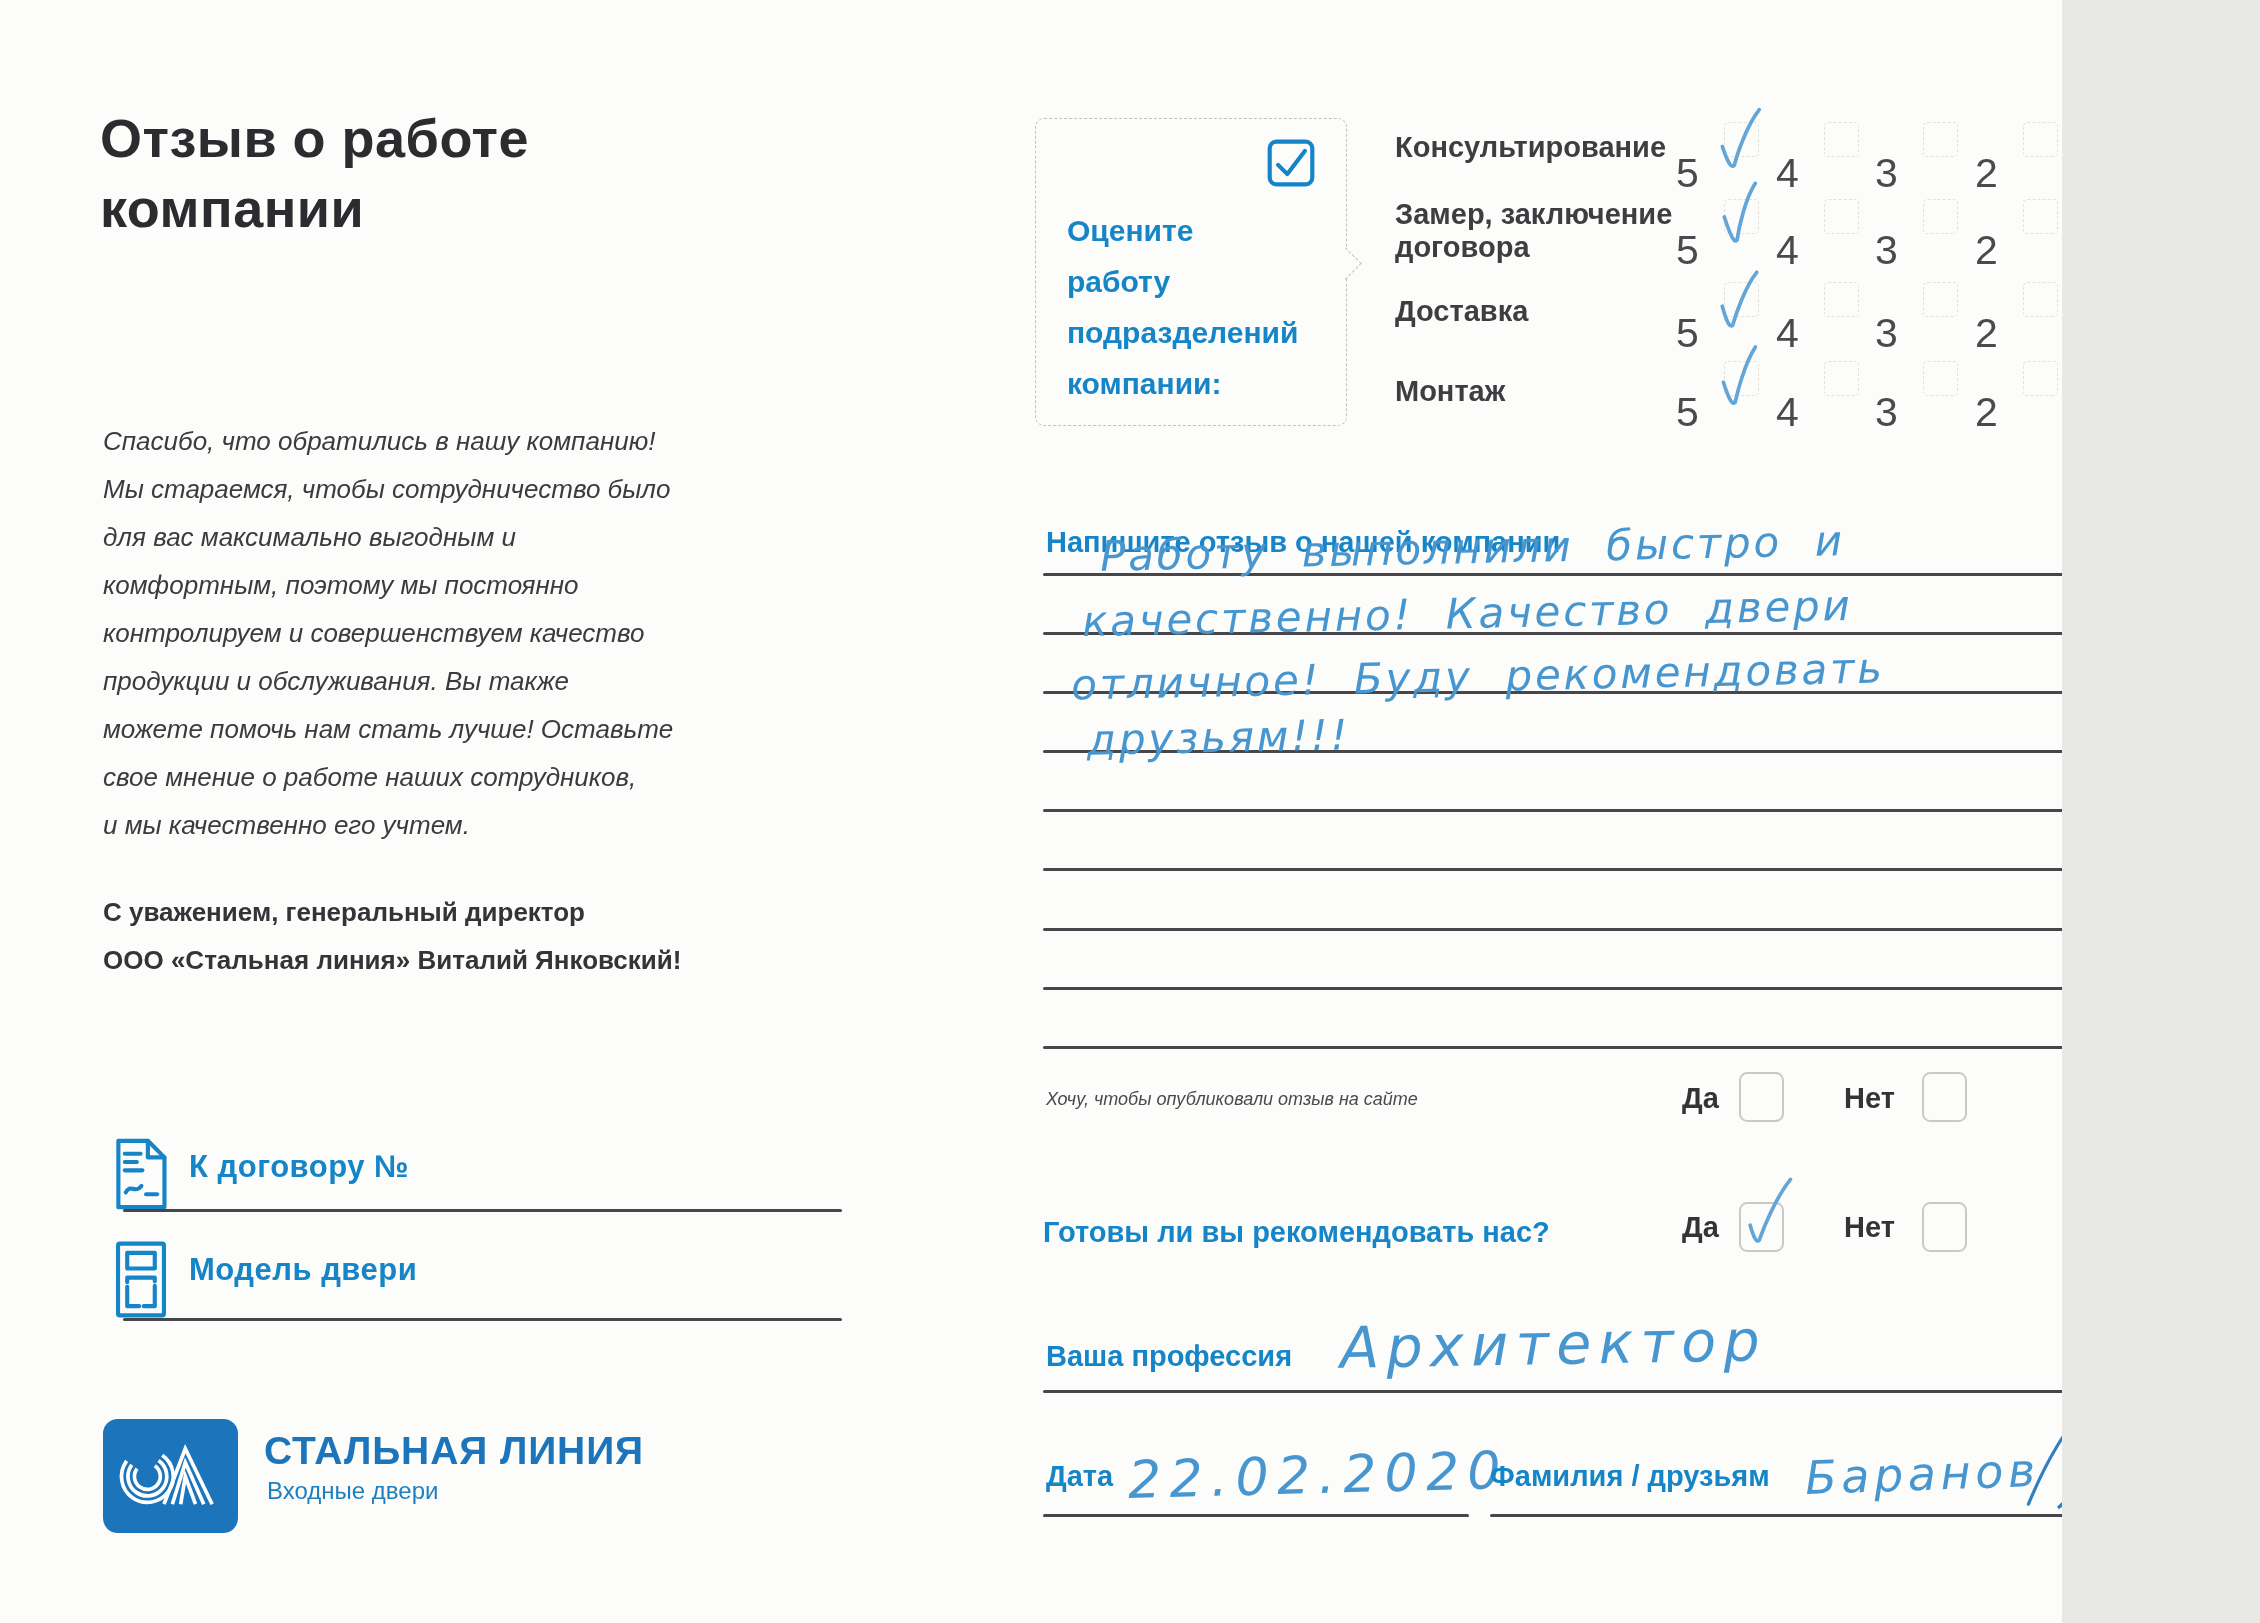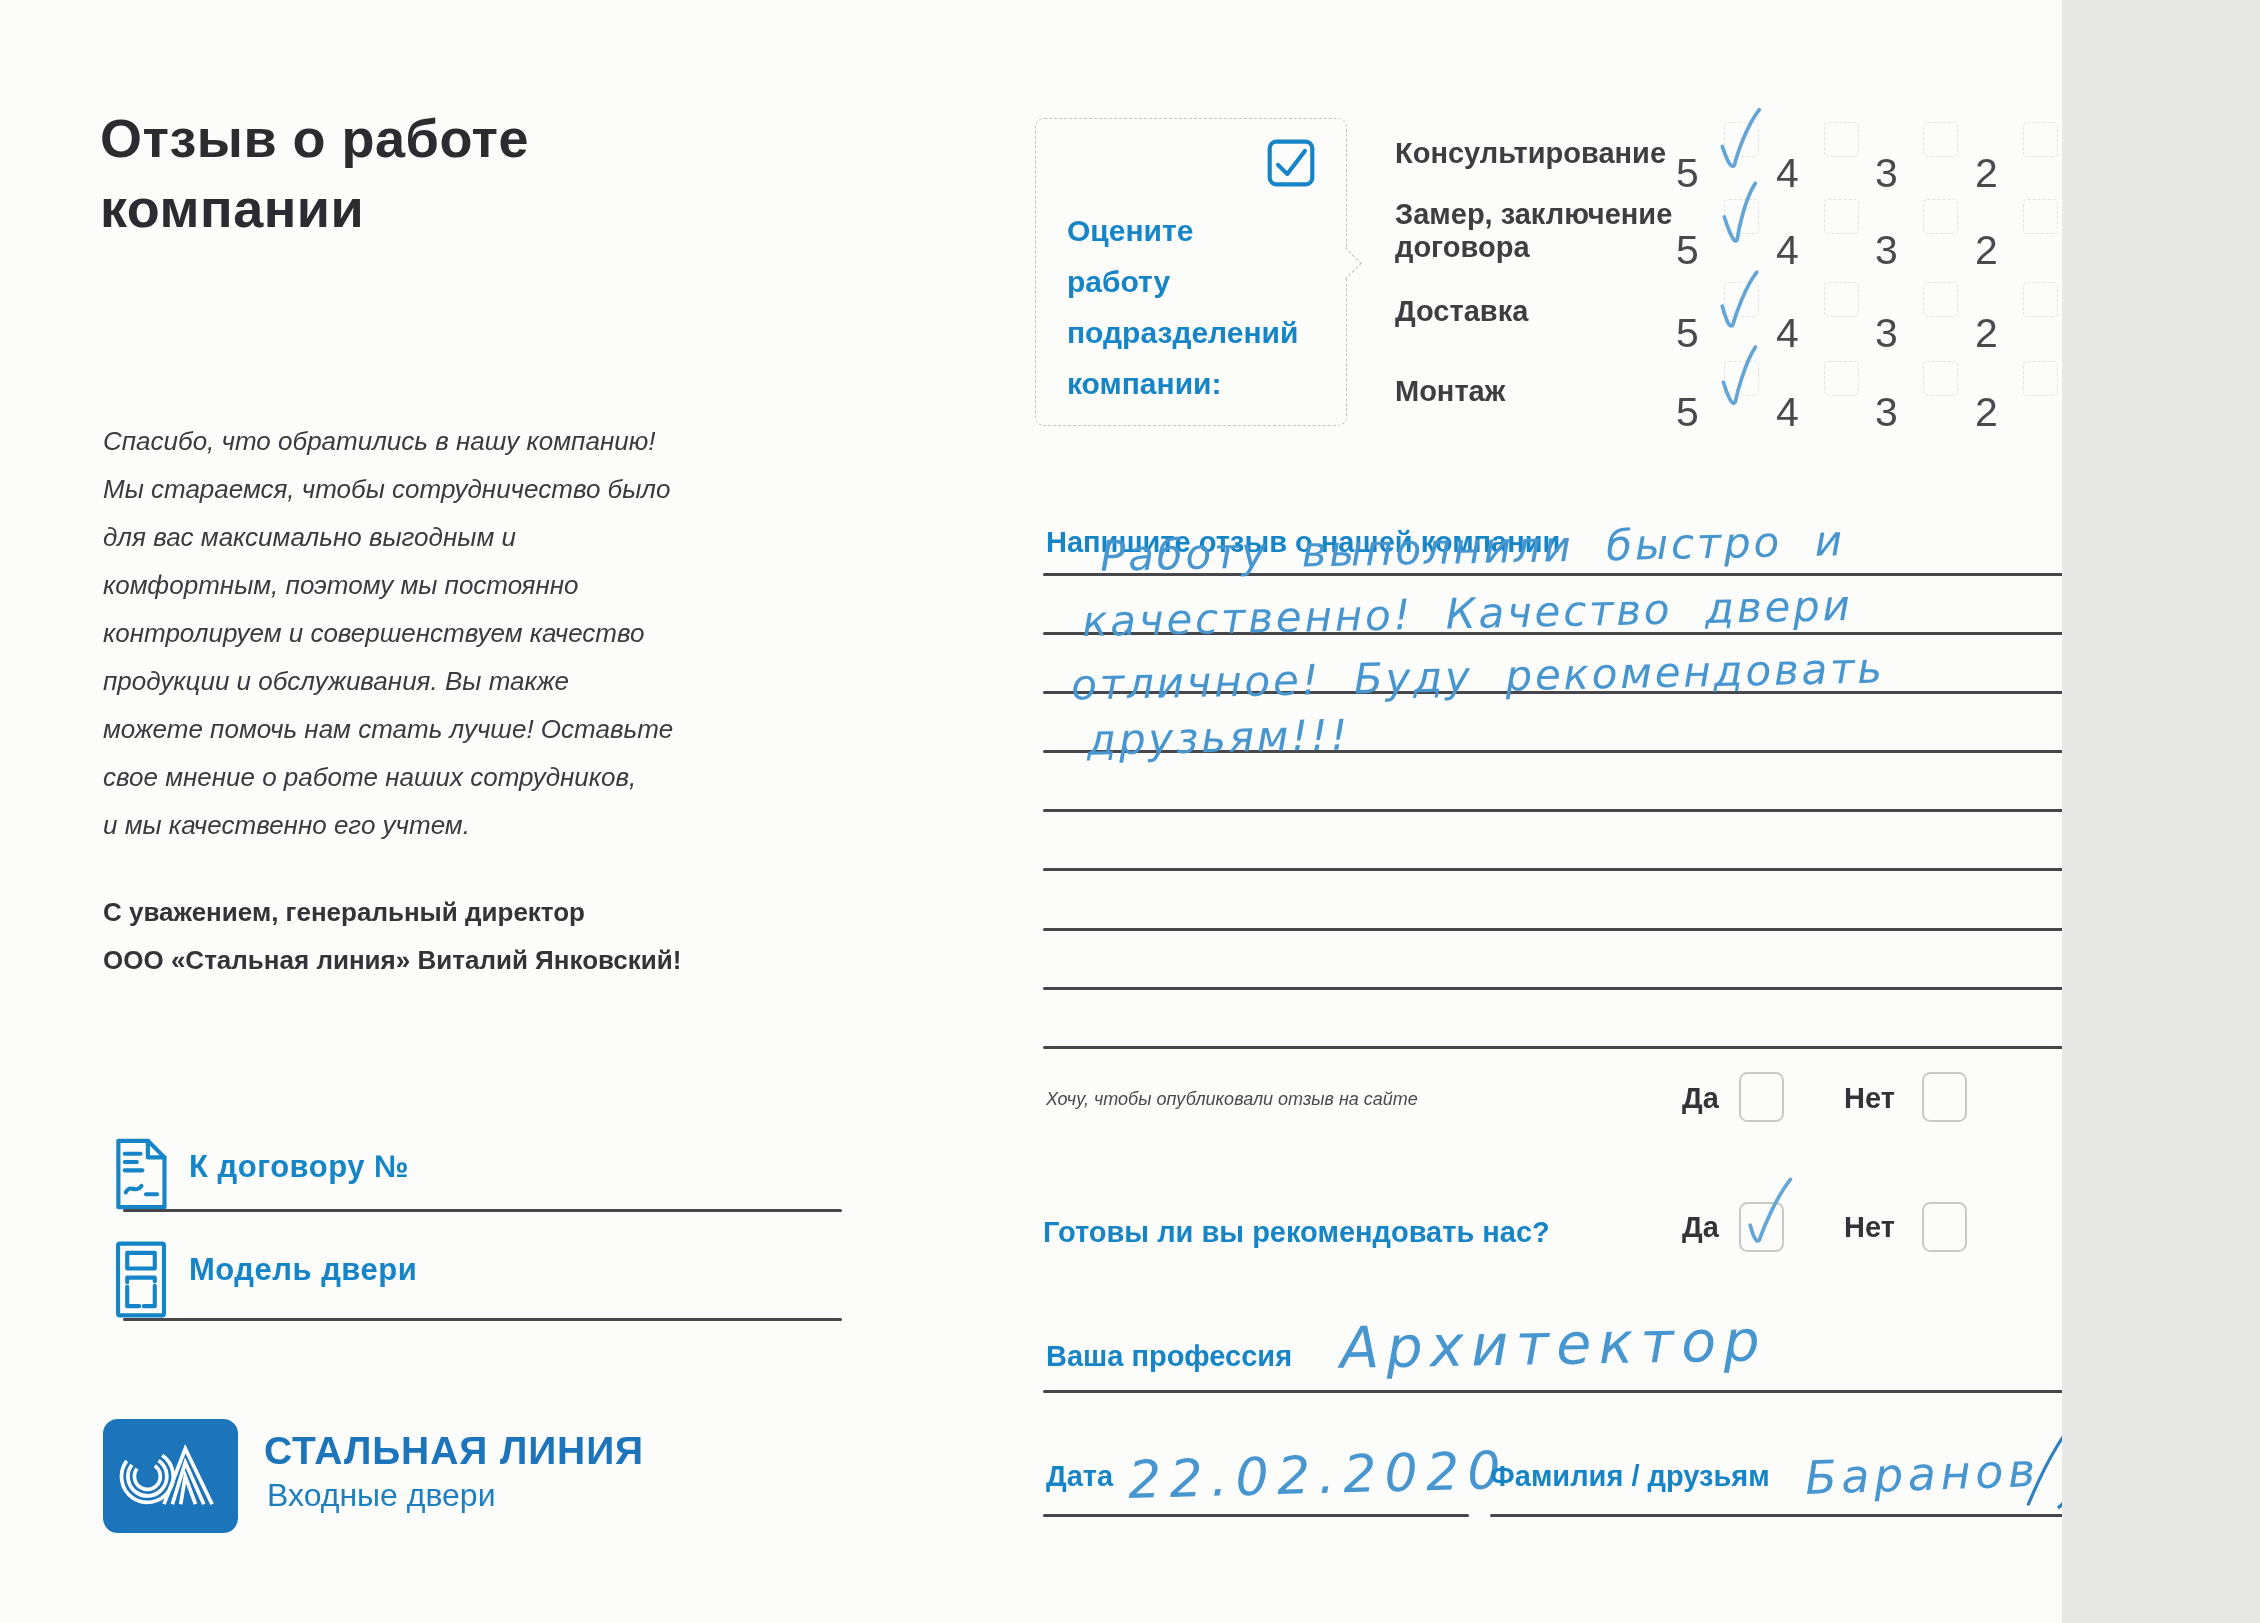--- a/index.html
+++ b/index.html
@@ -14,21 +14,21 @@
   .pre{white-space:pre-line;}
   .title{left:100px;top:103px;width:591px;font-size:54px;font-weight:800;color:var(--dark);
     line-height:1.3;letter-spacing:0.5px;}
   .intro{left:103px;top:417px;font-size:26px;font-style:italic;color:var(--body);line-height:48px;}
   .signoff{left:103px;top:888px;font-size:26px;font-weight:700;color:#343338;line-height:48px;}
   .fieldlabel{font-size:31px;font-weight:800;color:var(--blue);letter-spacing:0.5px;}
   .rule{position:absolute;height:2.8px;background:var(--line);border-radius:1.8px;}
   .blueicon{stroke:var(--blue);fill:none;stroke-width:4.5;stroke-linejoin:round;stroke-linecap:round;}
   .logo-box{left:103px;top:1419px;width:135px;height:114px;background:var(--logo-blue);border-radius:14.8px;}
   .logo-name{left:264px;top:1429px;font-size:39px;font-weight:800;color:var(--logo-blue);letter-spacing:0.9px;}
-  .logo-tag{left:267px;top:1477px;font-size:32px;font-weight:400;color:#1e7fc0;}
+  .logo-tag{left:267px;top:1477px;font-size:24px;font-weight:400;color:#1e7fc0;}
   .ratebox{left:1035px;top:118px;width:310px;height:306px;border:1.8px dashed #c4c2bd;border-radius:9.2px;}
   .notch{left:1334px;top:252px;width:22px;height:22px;transform:rotate(45deg);background:var(--paper);
     border-top:1.8px dashed #c4c2bd;border-right:1.8px dashed #c4c2bd;}
   .rate-prompt{left:1067px;top:205px;width:258px;font-size:30px;font-weight:800;color:var(--blue);line-height:51px;}
   .rlabel{font-size:29px;font-weight:600;color:#3e3d42;line-height:33px;}
   .rowline{position:absolute;left:0;width:2260px;height:0;}
   .rnum{position:absolute;font-size:41px;font-weight:400;color:#4a494e;top:0;}
   .fb{position:absolute;width:33px;height:33px;border:1.8px dashed var(--faint);border-radius:4.6px;top:-28px;}
   .x5{left:1676px}.x4{left:1776px}.x3{left:1875px}.x2{left:1975px}.x1{left:2069px}
   .b5{left:1724px}.b4{left:1824px}.b3{left:1923px}.b2{left:2023px}.b1{left:2117px}
@@ -113,21 +113,21 @@
     <g class="blueicon">
         <rect x="4" y="4" width="46" height="46" rx="7"></rect>
         <path d="M13 29 L23 39 L42 14"></path>
       </g>
   </svg>
   <div class="abs rate-prompt pre">Оцените
 работу
 подразделений
 компании:</div>
 
-  <div class="abs rlabel" style="left:1395px;top:137px">Консультирование</div>
+  <div class="abs rlabel" style="left:1395px;top:131px">Консультирование</div>
   <div class="rowline" style="top:150px">
     <span class="rnum x5">5</span>
       <span class="fb b5"></span>
     <span class="rnum x4">4</span>
       <span class="fb b4"></span>
     <span class="rnum x3">3</span>
       <span class="fb b3"></span>
     <span class="rnum x2">2</span>
       <span class="fb b2"></span>
     <span class="rnum x1">1</span>

